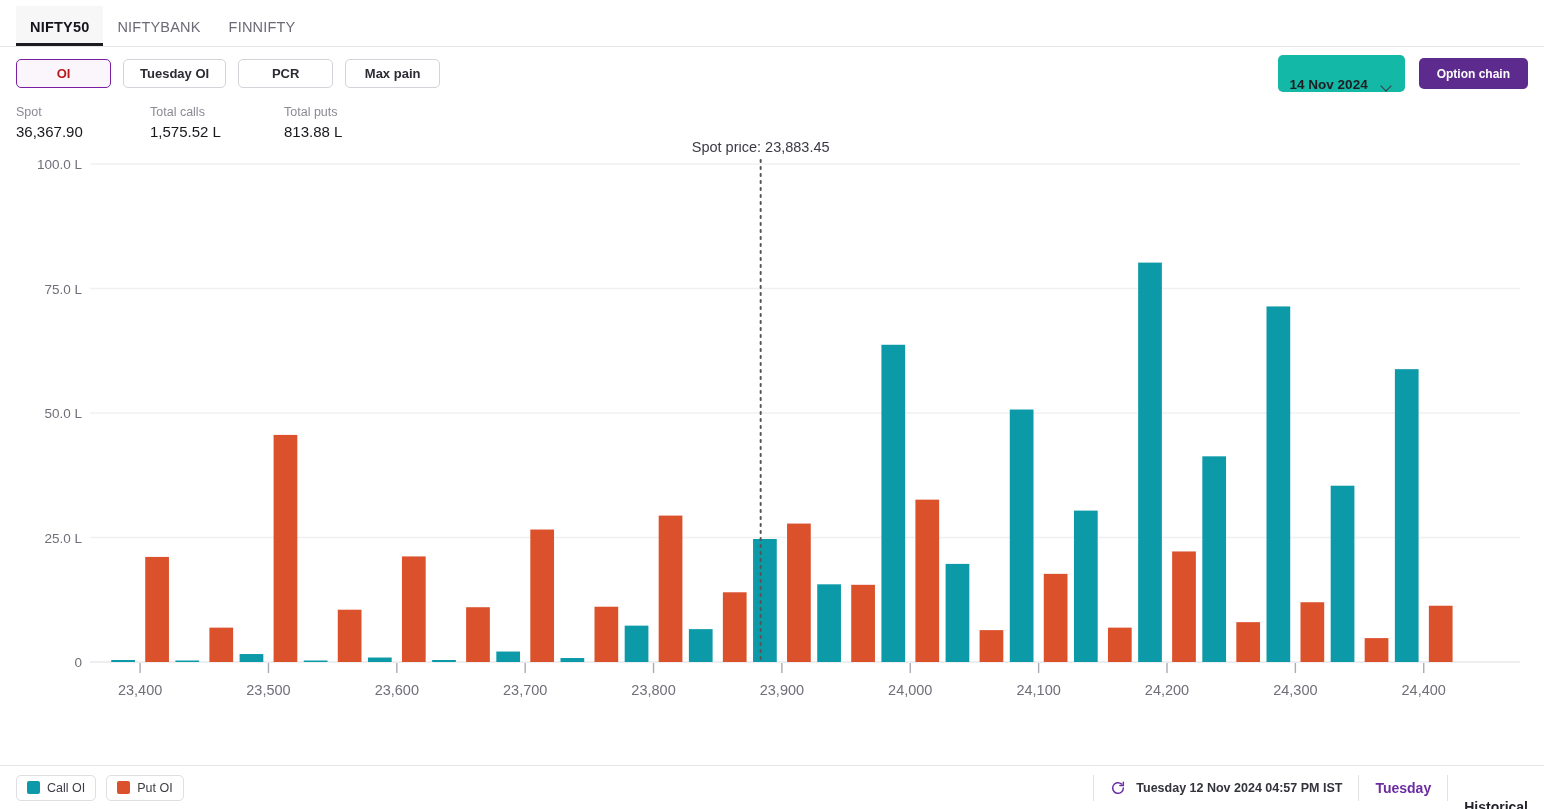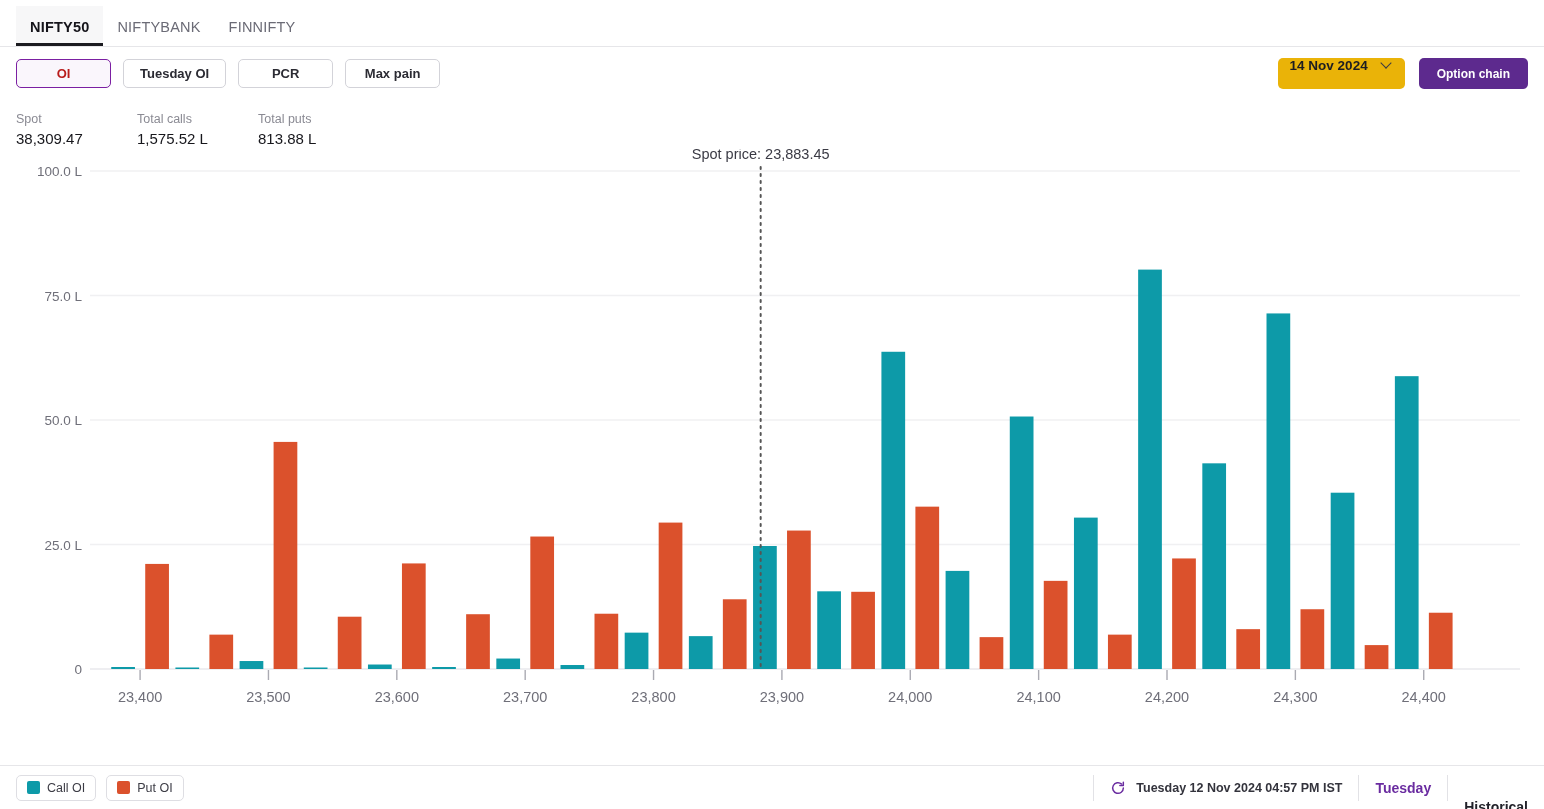--- a/index.html
+++ b/index.html
@@ -61,26 +61,26 @@
     display: flex; align-items: center; justify-content: center;
     white-space: nowrap;
   }
   .seg.active {
     border-color: #7b1fa2;
     background: #faf6fc;
     color: #b91c1c;
   }
   .spacer { flex: 1 1 auto; }
   .datesel {
-    height: 31px;
-    background: #eab308;
+    height: 37px;
+    background: #14b8a6;
     border: none;
     border-radius: 5px;
     padding: 0 12px;
-    display: flex; align-items: flex-start; gap: 14px;
+    display: flex; align-items: flex-end; gap: 14px;
     font-size: 13.5px; font-weight: bold; color: #1d1d22;
     cursor: pointer;
     margin-right: 14px;
   }
   .chev { width: 11px; height: 11px; display: inline-block; position: relative; }
   .chev::before {
     content: ""; position: absolute; left: 0; top: 1px;
     width: 7px; height: 7px;
     border-right: 1.8px solid #3b3b44; border-bottom: 1.8px solid #3b3b44;
     transform: rotate(45deg);
@@ -89,21 +89,21 @@
     height: 31px; padding: 0 18px;
     background: #5d2a8e; color: #fff;
     border: none; border-radius: 5px;
     font-family: "Liberation Sans", sans-serif;
     font-size: 12px; font-weight: bold;
     cursor: pointer;
     display: flex; align-items: center;
   }
 
   
-  .stats { display: flex; padding: 0 16px; gap: 3px; flex: 0 0 auto; margin-top: 10px; }
+  .stats { display: flex; padding: 0 16px; gap: 16px; flex: 0 0 auto; margin-top: 3px; }
   .stat { min-width: 118px; }
   .stat-label { font-size: 12.5px; color: #8a8a93; line-height: 18px; }
   .stat-value { font-size: 15px; color: #17171c; line-height: 21px; }
 
   
   .chart-wrap { position: relative; flex: 1 1 auto; }
   .chart-svg { display: block; }
 
   
   .footer {
@@ -152,21 +152,21 @@
     <div class="datesel">
       <span>14 Nov 2024</span>
       <span class="chev"></span>
     </div>
     <button class="btn-primary">Option chain</button>
   </div>
 
   <div class="stats">
     <div class="stat">
       <div class="stat-label">Spot</div>
-      <div class="stat-value">38,309.47</div>
+      <div class="stat-value">36,367.90</div>
     </div>
     <div class="stat">
       <div class="stat-label">Total calls</div>
       <div class="stat-value">1,575.52 L</div>
     </div>
     <div class="stat">
       <div class="stat-label">Total puts</div>
       <div class="stat-value">813.88 L</div>
     </div>
   </div>

